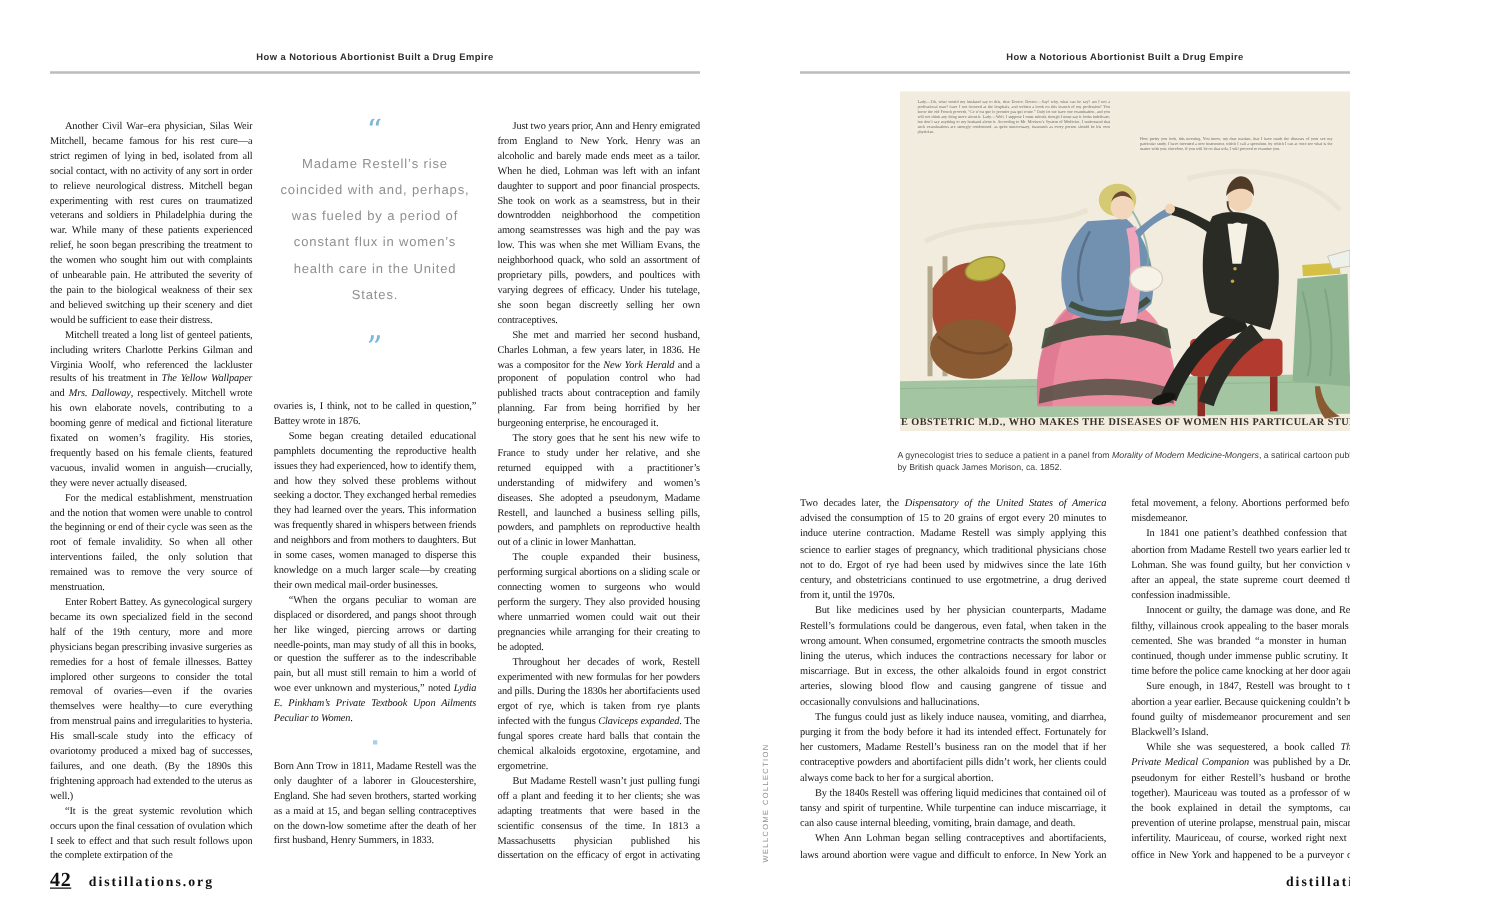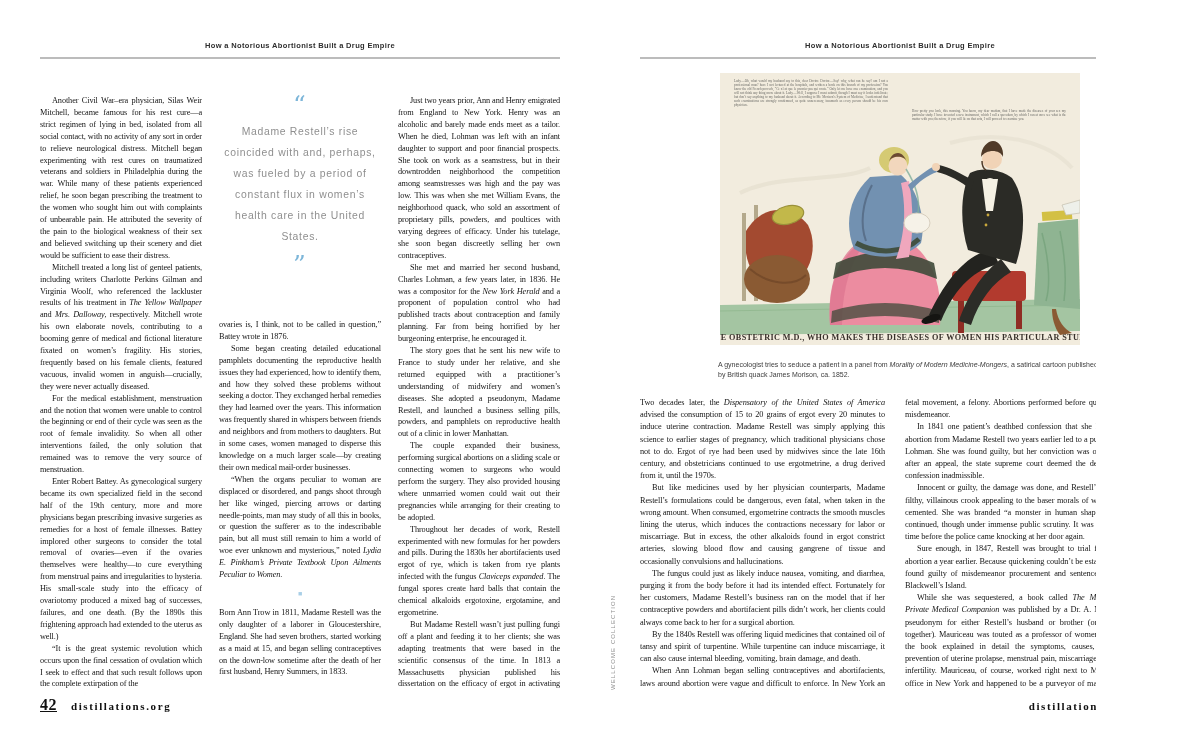--- a/index.html
+++ b/index.html
@@ -1,36 +1,36 @@
 <!DOCTYPE html>
 <html><head>
 <meta charset="utf-8">
 <style>
   html,body{margin:0;padding:0;background:#ffffff;}
   .spread{position:relative;width:1080px;height:737px;background:#ffffff;overflow:hidden;
-          font-family:"Liberation Serif",serif;color:#151515;padding-left:16px;}
+          font-family:"Liberation Serif",serif;color:#151515;}
   .page{position:absolute;top:0;width:600px;height:737px;background:#fff;}
   .page.left{left:0;} .page.right{left:600px;}
 
   .running-head{position:absolute;top:41px;left:40px;width:520px;text-align:center;
     font-family:"Liberation Sans",sans-serif;font-weight:bold;font-size:7.5px;
     letter-spacing:.35px;color:#2e2e2e;}
   .head-rule{position:absolute;top:57px;left:40px;width:520px;border-top:2px solid #bcbcbc;}
 
   
   .col{position:absolute;top:95px;height:597px;overflow:hidden;
        font-size:8.3px;line-height:11.9px;letter-spacing:-.12px;text-align:justify;}
   #col1{left:40px;width:162px;} #col2{left:219px;width:162px;} #col3{left:398px;width:162px;}
   .para{margin:0;text-indent:12px;}
   .flush-first .para:first-child{text-indent:0;}
 
   .pq{height:224px;text-align:center;font-family:"Liberation Sans",sans-serif;}
   .pq .q{display:block;font-family:"DejaVu Serif",serif;font-size:25px;line-height:20px;
          color:#7db6d9;letter-spacing:1px;}
-  .pq-text{display:block;margin:6px auto 8px;width:156px;font-size:10.4px;line-height:21px;
+  .pq-text{display:block;margin:6px auto 21px;width:156px;font-size:10.4px;line-height:21px;
          letter-spacing:.7px;color:#8f8f8f;font-weight:400;text-align:center;text-indent:0;}
   .divider{height:26px;line-height:26px;text-align:center;color:#a9cfe7;font-size:7px;text-indent:0;}
 
   .footer{position:absolute;top:696px;font-weight:bold;color:#101010;white-space:nowrap;}
   .footer.fl{left:40px;} .footer.fr{right:40px;text-align:right;}
   .folio{font-size:16px;letter-spacing:.5px;text-decoration:underline;}
   .site{font-size:11px;letter-spacing:1.6px;}
   .footer.fl .folio{margin-right:14px;} .footer.fr .folio{margin-left:14px;}
 
   

